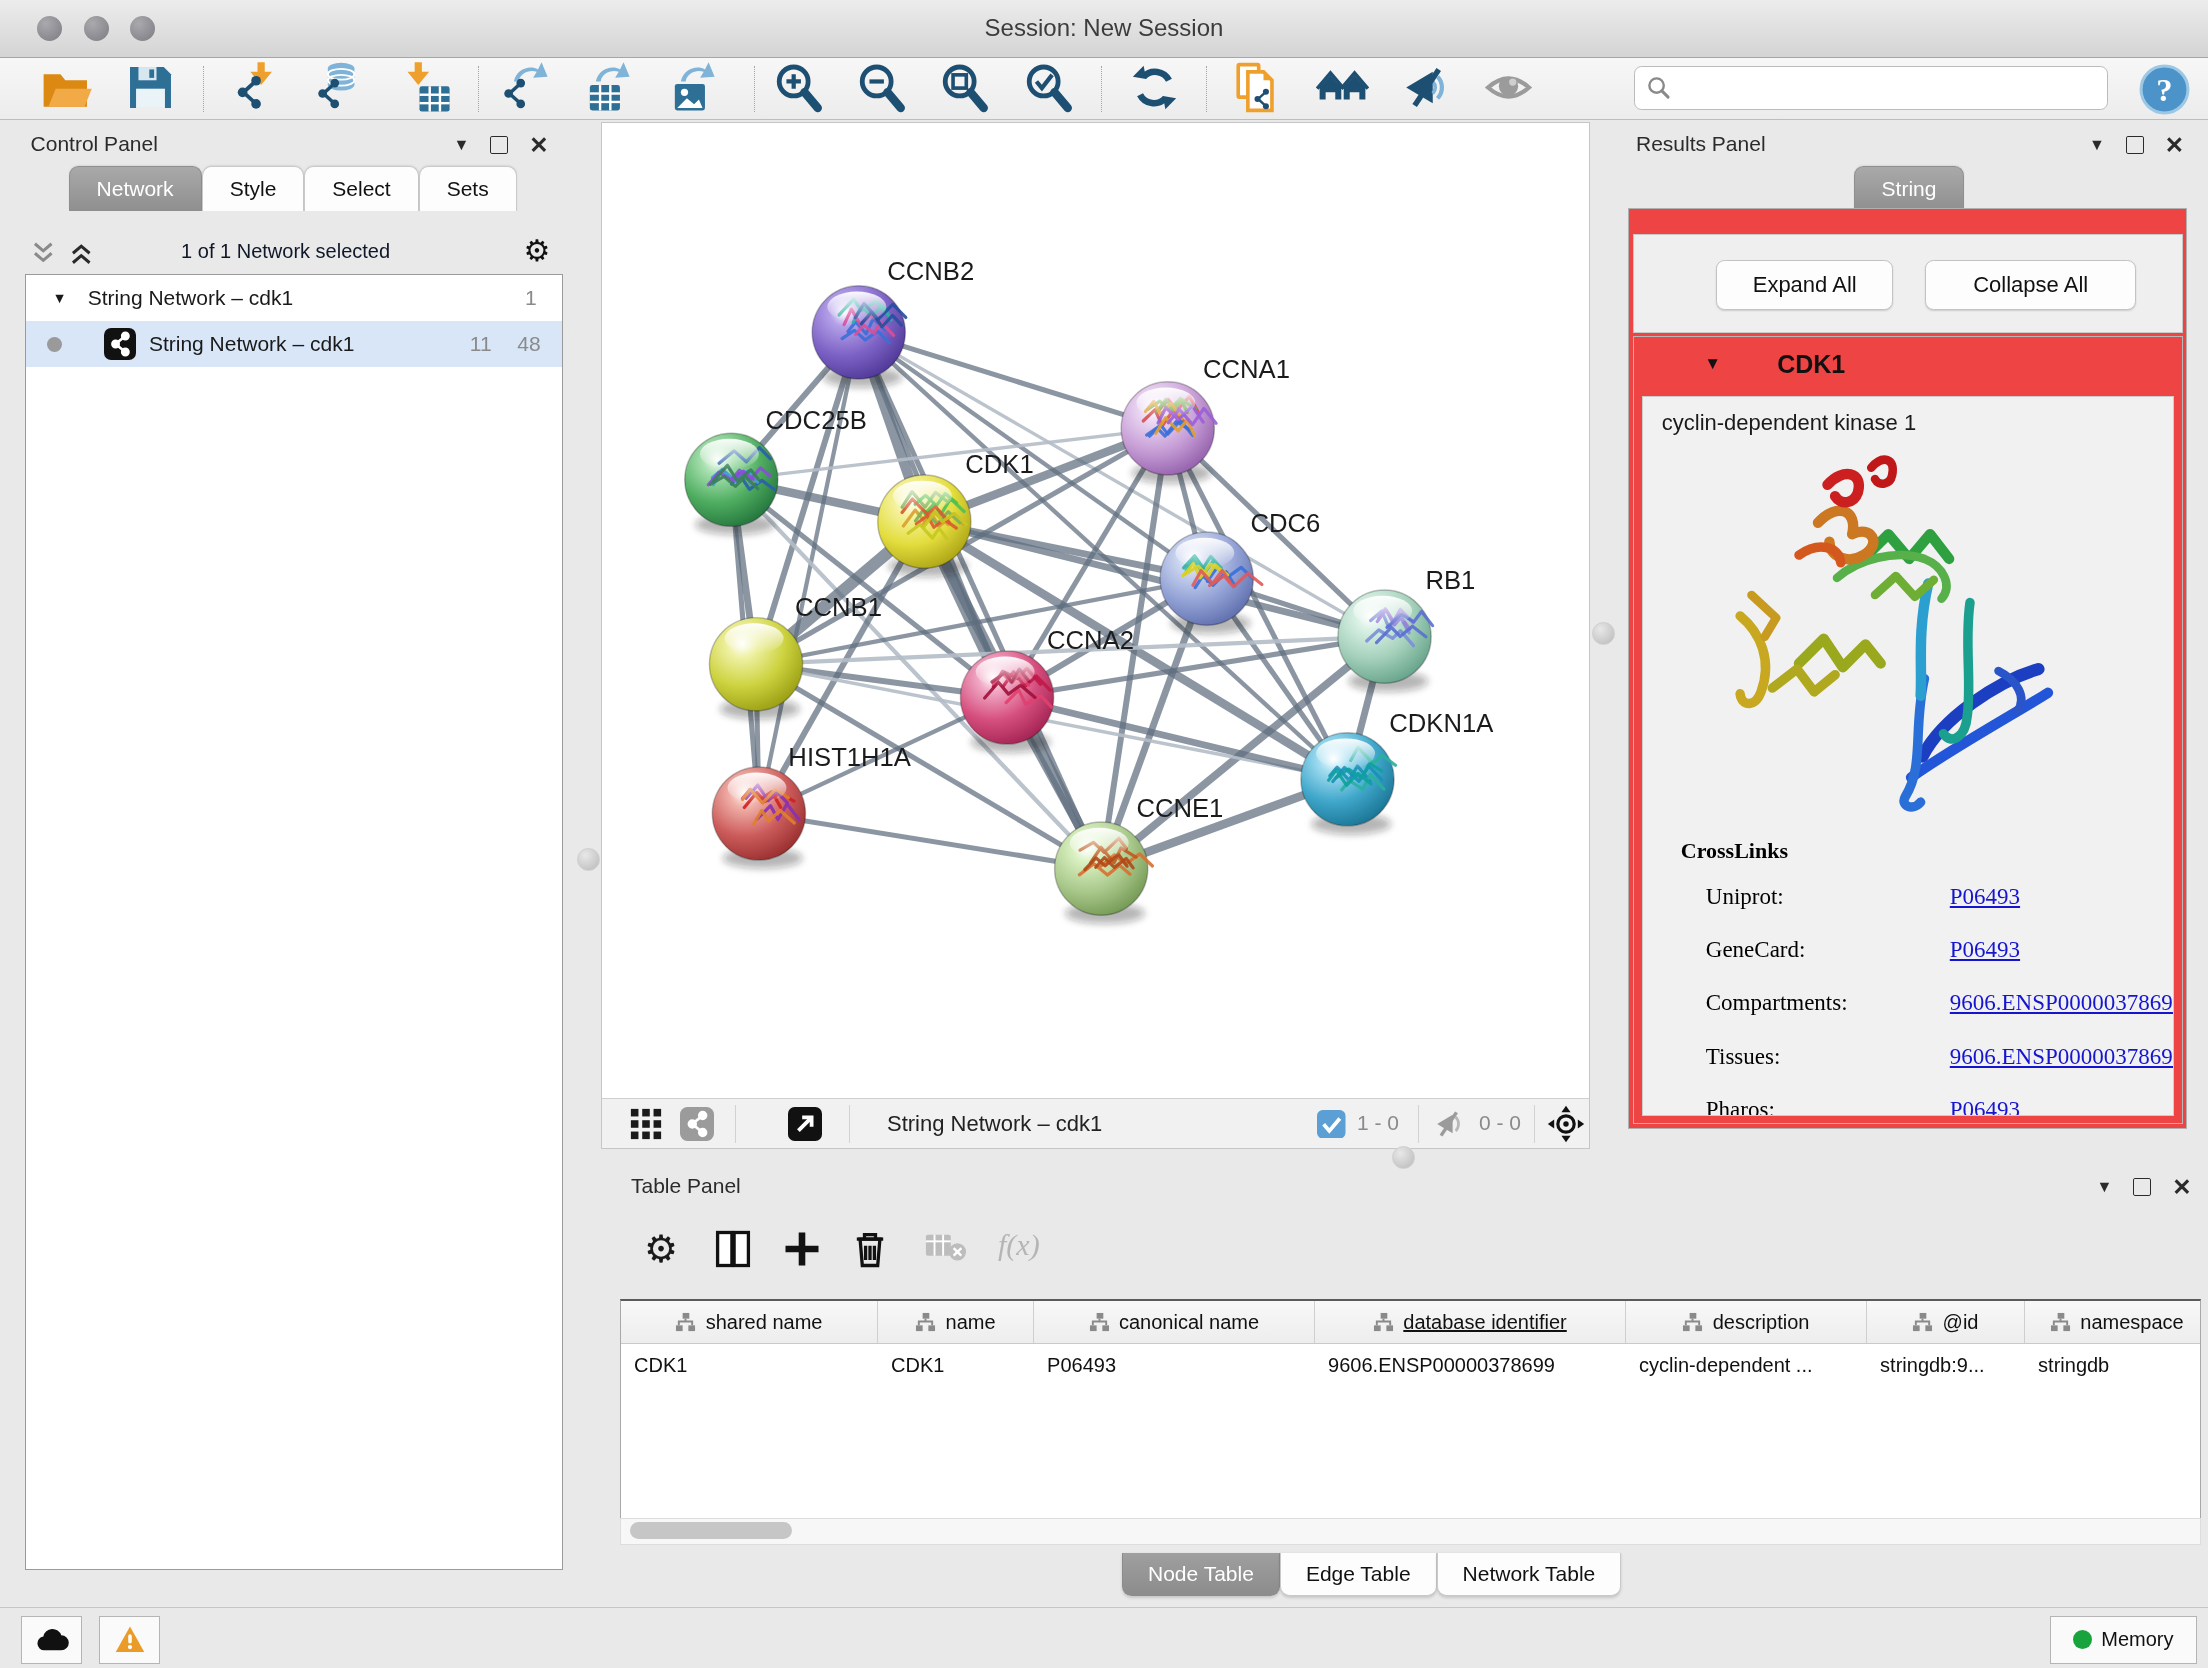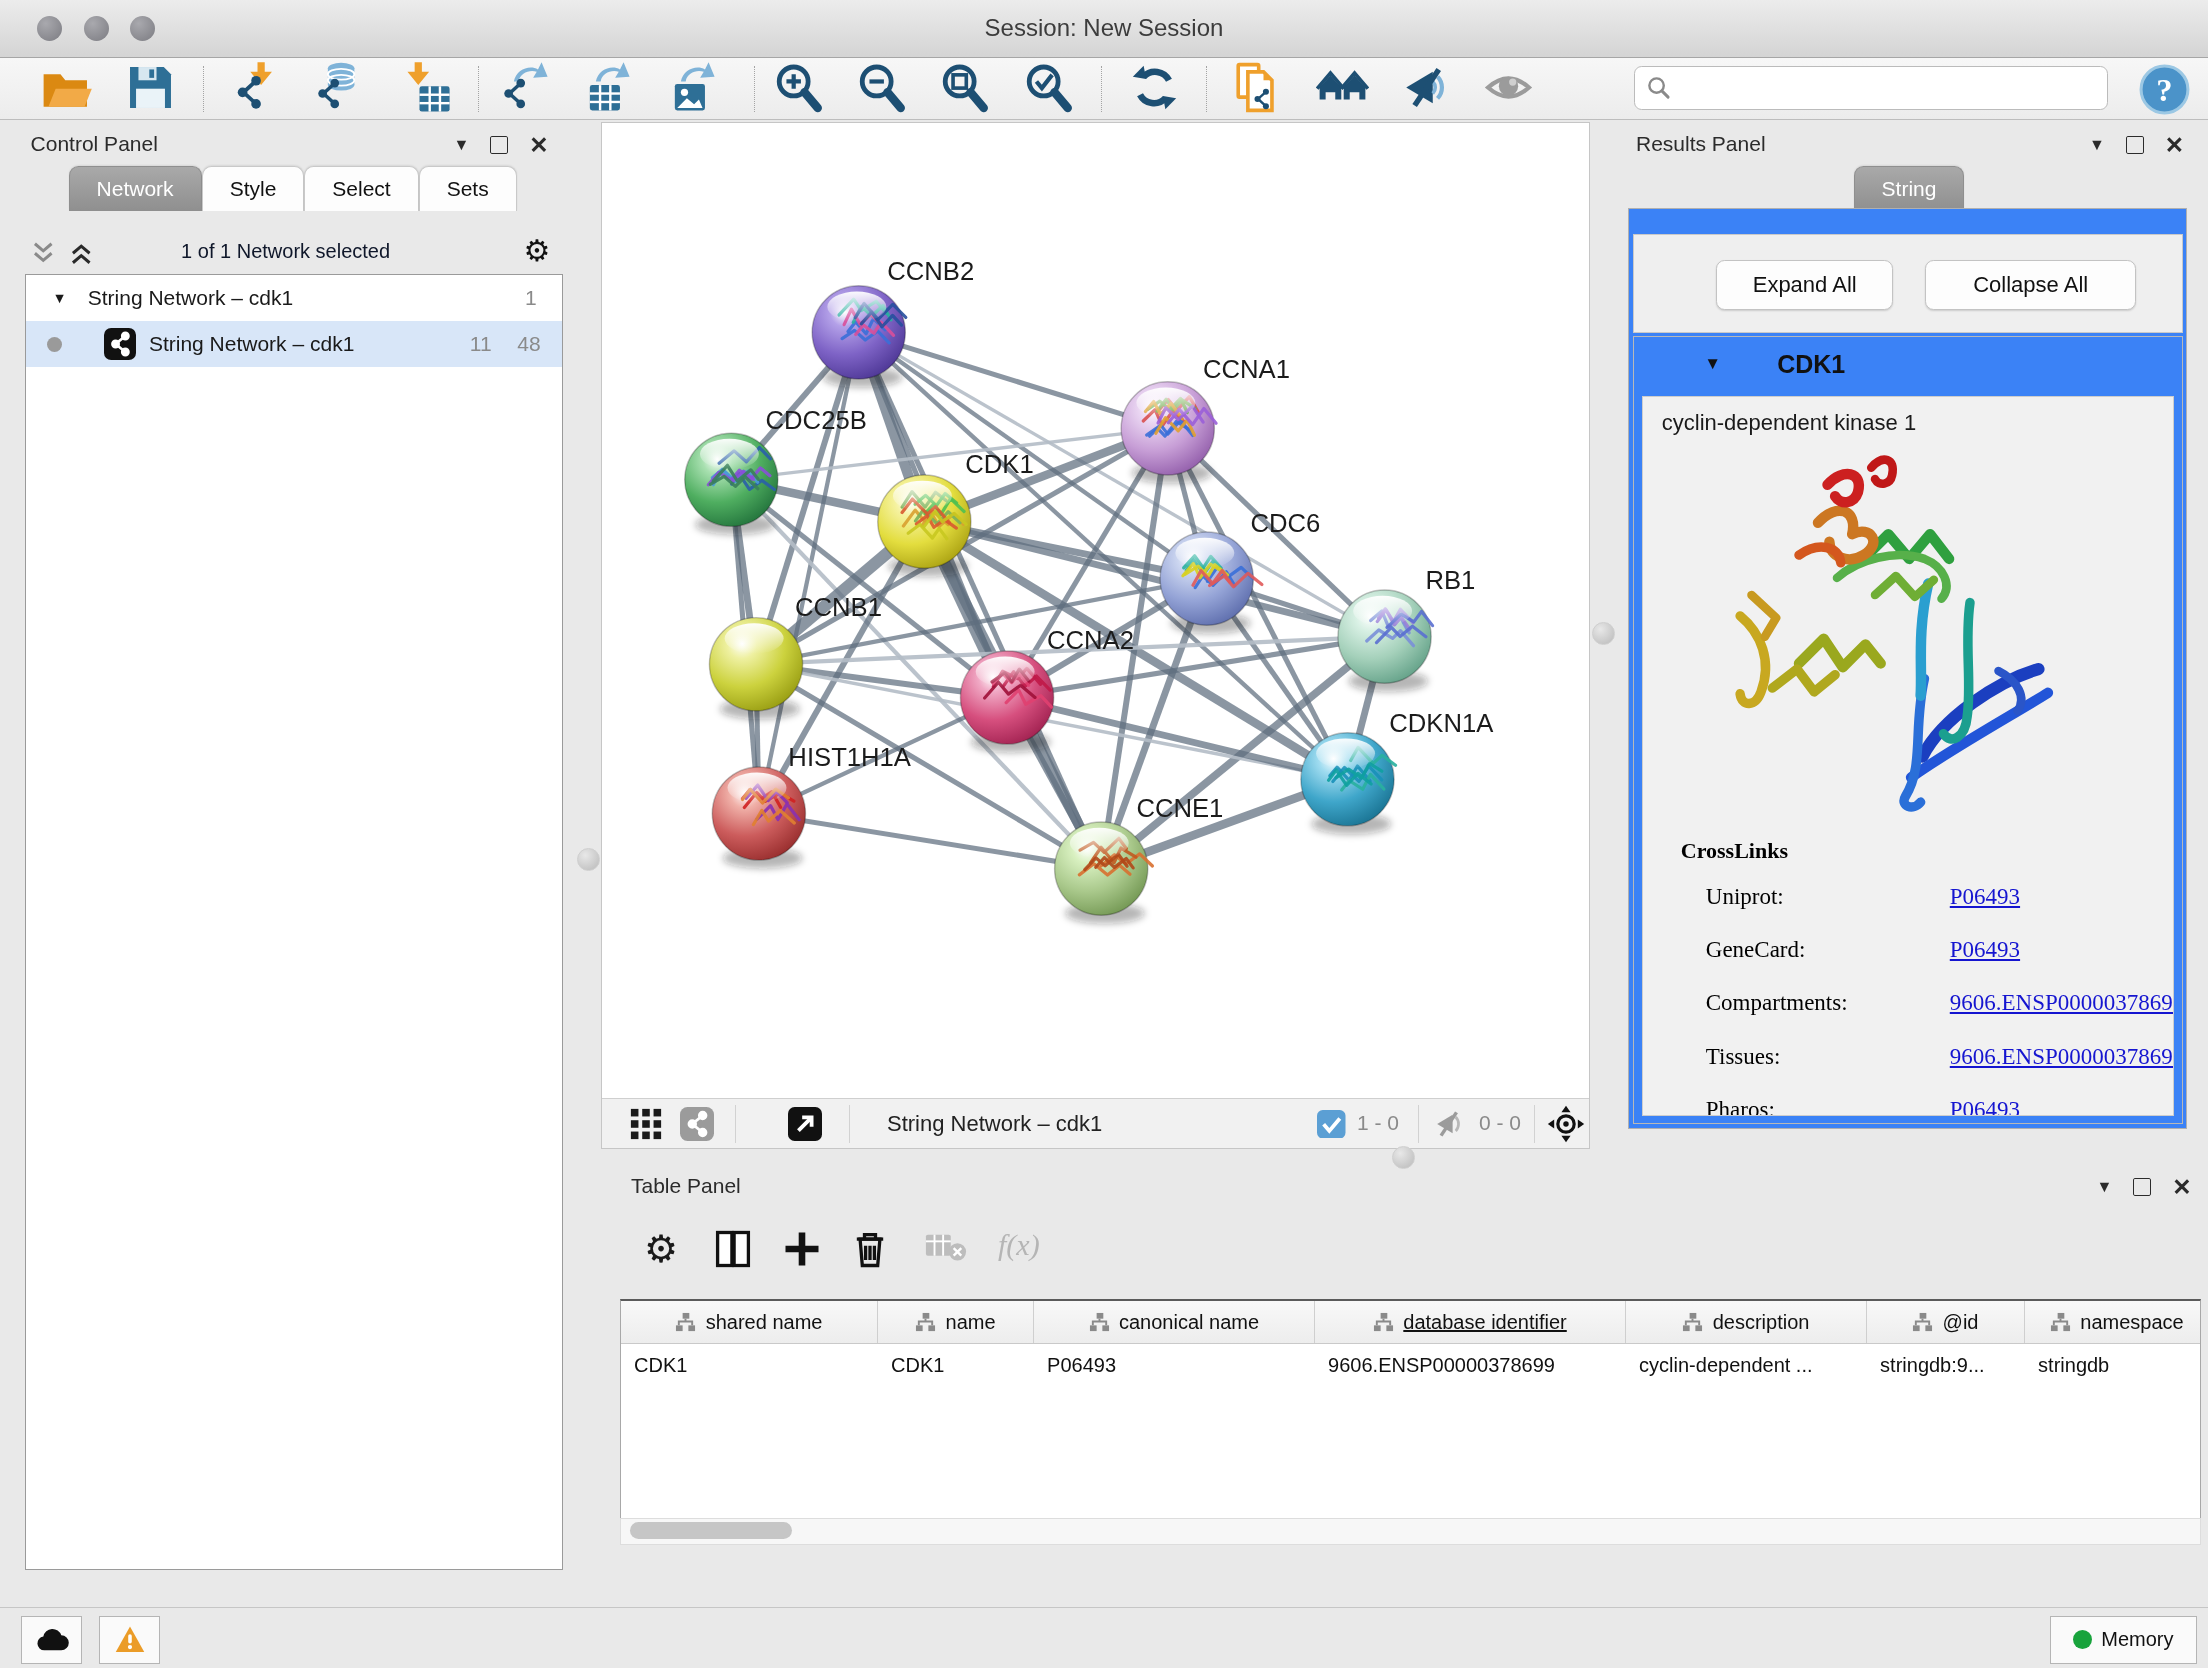--- a/index.html
+++ b/index.html
@@ -57,21 +57,21 @@
            border-top:1px solid #cfcfcf;}
   .nf-ico{position:absolute;top:7.6px;width:34px;height:34px;}
   .nf-sep{position:absolute;top:5.7px;height:38px;border-left:1px solid #d2d2d2;}
   .nf-title{position:absolute;left:285px;top:12.4px;font-size:22px;color:#222;}
   .nf-count{position:absolute;top:12.4px;font-size:21px;color:#8a8a8a;}
   .grip{position:absolute;width:21px;height:21px;border-radius:50%;
         background:radial-gradient(circle at 35% 30%,#e8e8e8,#b9b9b9);border:1px solid #cfcfcf;}
   
   .rpanel{position:absolute;left:1617px;top:124px;width:584px;height:1008px;}
   .rp-tabwrap{position:absolute;left:0;top:42px;width:100%;display:flex;justify-content:center;}
-  .rp-box{position:absolute;left:11.4px;top:84px;width:557px;height:919px;background:#3b82f6;
+  .rp-box{position:absolute;left:11.4px;top:84px;width:557px;height:919px;background:#ef4444;
           border:1.9px solid #b0b0b0;}
   .rp-btnstrip{position:absolute;left:3.8px;right:3.8px;top:25px;height:97px;border:1px solid #c9c9c9;
                background:#efefef;}
   .rp-btn{position:absolute;top:25px;height:48px;background:#fdfdfd;border:1px solid #c3c3c3;
           border-radius:8.6px;font-size:22px;color:#111;box-shadow:0 1px 1.9px rgba(0,0,0,.15);
           display:flex;align-items:center;justify-content:center;}
   .rp-section{position:absolute;left:3.8px;right:3.8px;top:127px;bottom:3.8px;border:1px solid #b8b8b8;}
   .rp-sec-head{position:absolute;left:0;top:0;width:100%;height:59px;}
   .rp-sec-name{position:absolute;left:143px;top:13.3px;font-size:25px;font-weight:bold;color:#111;}
   .rp-desc-box{position:absolute;left:7.6px;right:7.6px;top:59px;bottom:7.6px;background:#f1f1f1;
@@ -853,20 +853,25 @@
             <div class="tp-dcell" style="width: 158px;">stringdb:9...</div>
             <div class="tp-dcell" style="width: 185px;">stringdb</div>
           </div>
         </div>
     </div>
     <div class="tp-scroll">
       <div class="tp-thumb"></div>
     </div>
   </div>
 
+  <div class="bt-tabs" id="bt-tabs">
+      <div class="btab sel">Node Table</div>
+      <div class="btab">Edge Table</div>
+      <div class="btab">Network Table</div>
+    </div>
 
   <div class="statusbar">
     <div class="sb-btn" style="left:21px;width:59px">
       <svg width="34" height="25" viewBox="0 0 44 32">
         <path d="M34 30H12a9 9 0 0 1-1.2-17.9A12 12 0 0 1 34 10.5 8 8 0 0 1 34 30z" fill="#111"></path>
         </svg>
     </div>
     <div class="sb-btn" style="left:99px;width:59px">
       <svg width="32" height="28.5" viewBox="0 0 44 40">
         <path d="M22 2 L42 38 H2z" fill="#eb9c28"></path>

